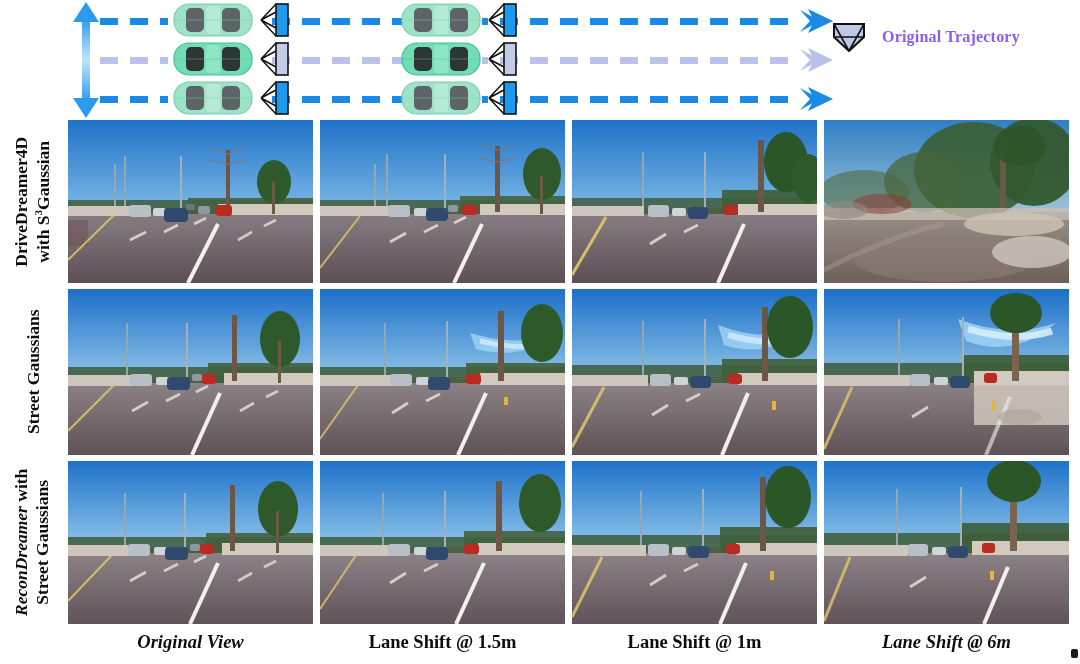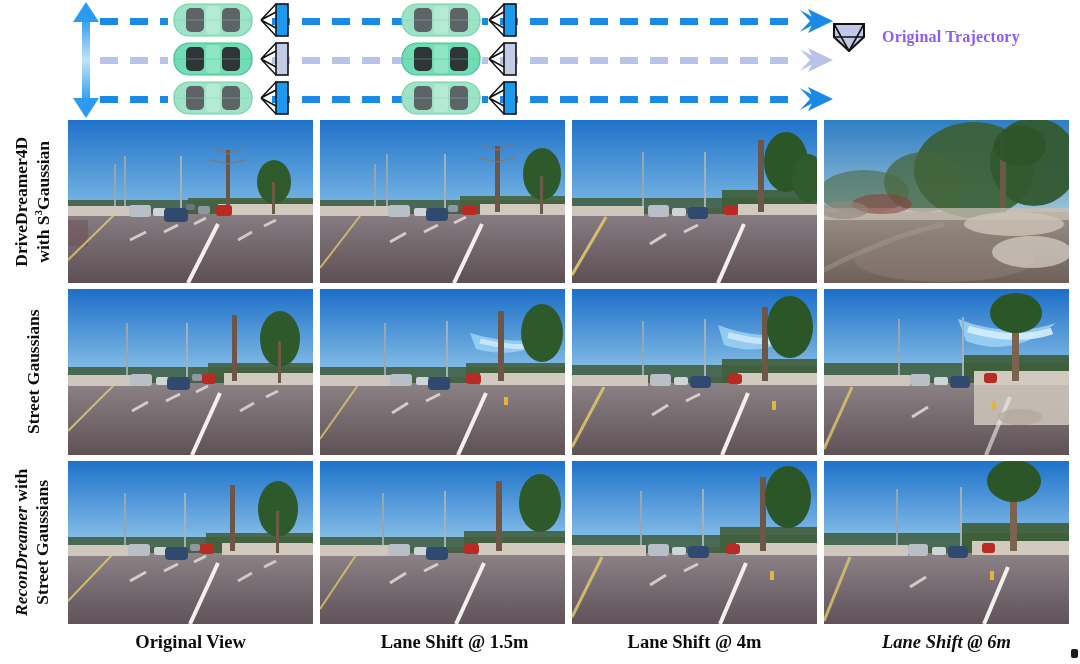--- a/index.html
+++ b/index.html
@@ -533,18 +533,18 @@
       <path d="M160 163 L184 106" stroke="#f2efec" stroke-width="4"></path>
       <rect x="84" y="83" width="20" height="12" rx="3" fill="#b8bfc6"></rect>
       <rect x="108" y="86" width="14" height="8" rx="2" fill="#cfd4d8"></rect>
       <rect x="124" y="85" width="20" height="12" rx="4" fill="#2f4a6e"></rect>
       <rect x="158" y="82" width="13" height="10" rx="3" fill="#b82a22"></rect>
       <rect x="166" y="110" width="4" height="9" fill="#e3b53a"></rect>
     </svg>
   </div>
 </div>
 
-<div class="colcap" style="left:68px;width:245px;">Original View</div>
-<div class="colcap" style="left:332px;width:245px;">Lane Shift @ 1.5m</div>
-<div class="colcap" style="left:572px;width:245px;">Lane Shift @ 4m</div>
+<div class="colcap" style="left:68px;width:245px;font-style:italic;">Original View</div>
+<div class="colcap" style="left:320px;width:245px;">Lane Shift @ 1.5m</div>
+<div class="colcap" style="left:572px;width:245px;">Lane Shift @ 1m</div>
 <div class="colcap" style="left:824px;width:245px;font-style:italic;">Lane Shift @ 6m</div>
 
 <div class="corner-dot"></div>
 
 </body></html>

